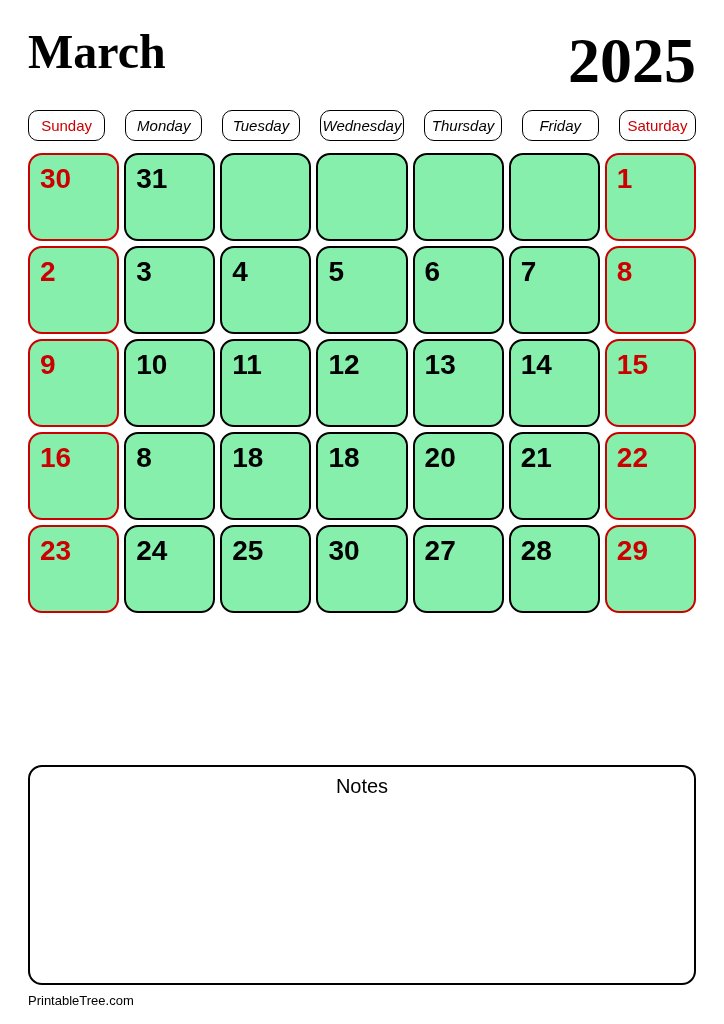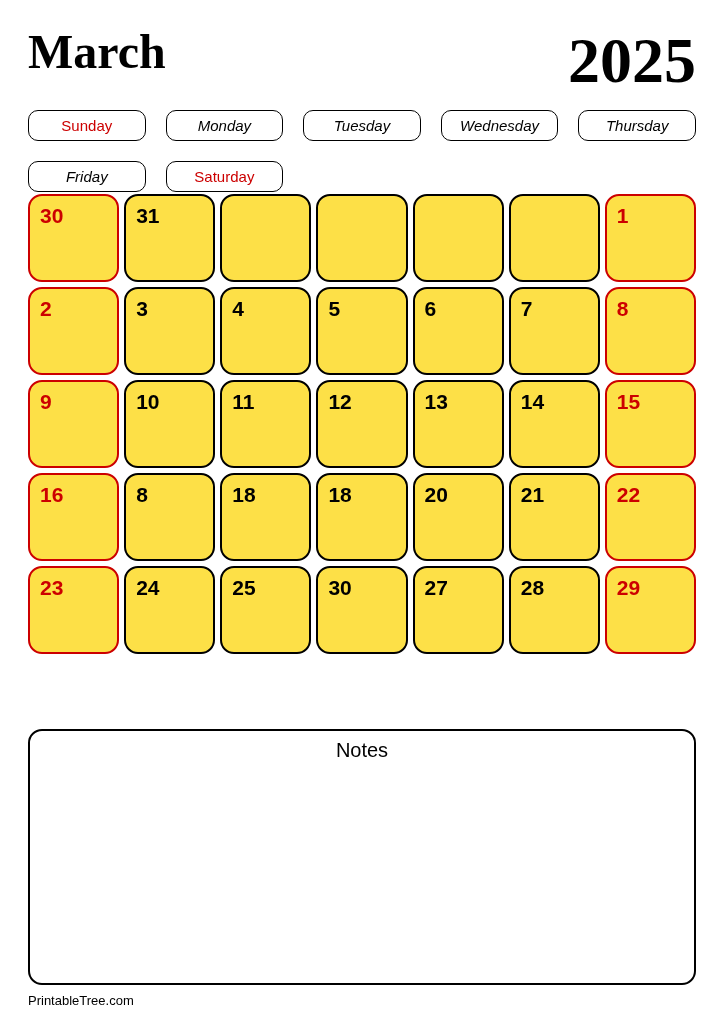--- a/index.html
+++ b/index.html
@@ -47,23 +47,23 @@
 
     .calendar {
       flex: 1;
       display: flex;
       flex-direction: column;
       gap: 0;
     }
 
     .day-headers {
       display: grid;
-      grid-template-columns: repeat(5, 1fr);
+      grid-template-columns: repeat(7, 1fr);
       gap: 20px;
-      margin-bottom: 2px;
+      margin-bottom: 12px;
     }
 
     .day-header {
       border: 1.5px solid #000000;
       border-radius: 10px;
       text-align: center;
       padding: 6px 2px;
       font-size: 15px;
       font-weight: normal;
       font-family: Arial, sans-serif;
@@ -91,42 +91,42 @@
     }
 
     .day-cell {
       border: 2px solid #000000;
       border-radius: 14px;
       height: 88px;
       display: flex;
       align-items: flex-start;
       justify-content: flex-start;
       padding: 8px 10px;
-      font-size: 21px;
+      font-size: 28px;
       font-weight: bold;
       font-family: Arial, sans-serif;
       color: #000000;
-      background: #fde047;
+      background: #86efac;
     }
 
     .day-cell.weekend-day {
       border-color: #cc0000;
       color: #cc0000;
     }
 
     .day-cell.empty {
       border: 2px solid #000000;
     }
 
     .notes-section {
       margin-top: 10px;
       border: 2px solid #000000;
       border-radius: 14px;
       padding: 8px 16px;
-      height: 256px;
+      height: 220px;
       display: flex;
       flex-direction: column;
     }
 
     .notes-title {
       text-align: center;
       font-size: 20px;
       font-family: Arial, sans-serif;
       font-weight: normal;
       color: #000000;

